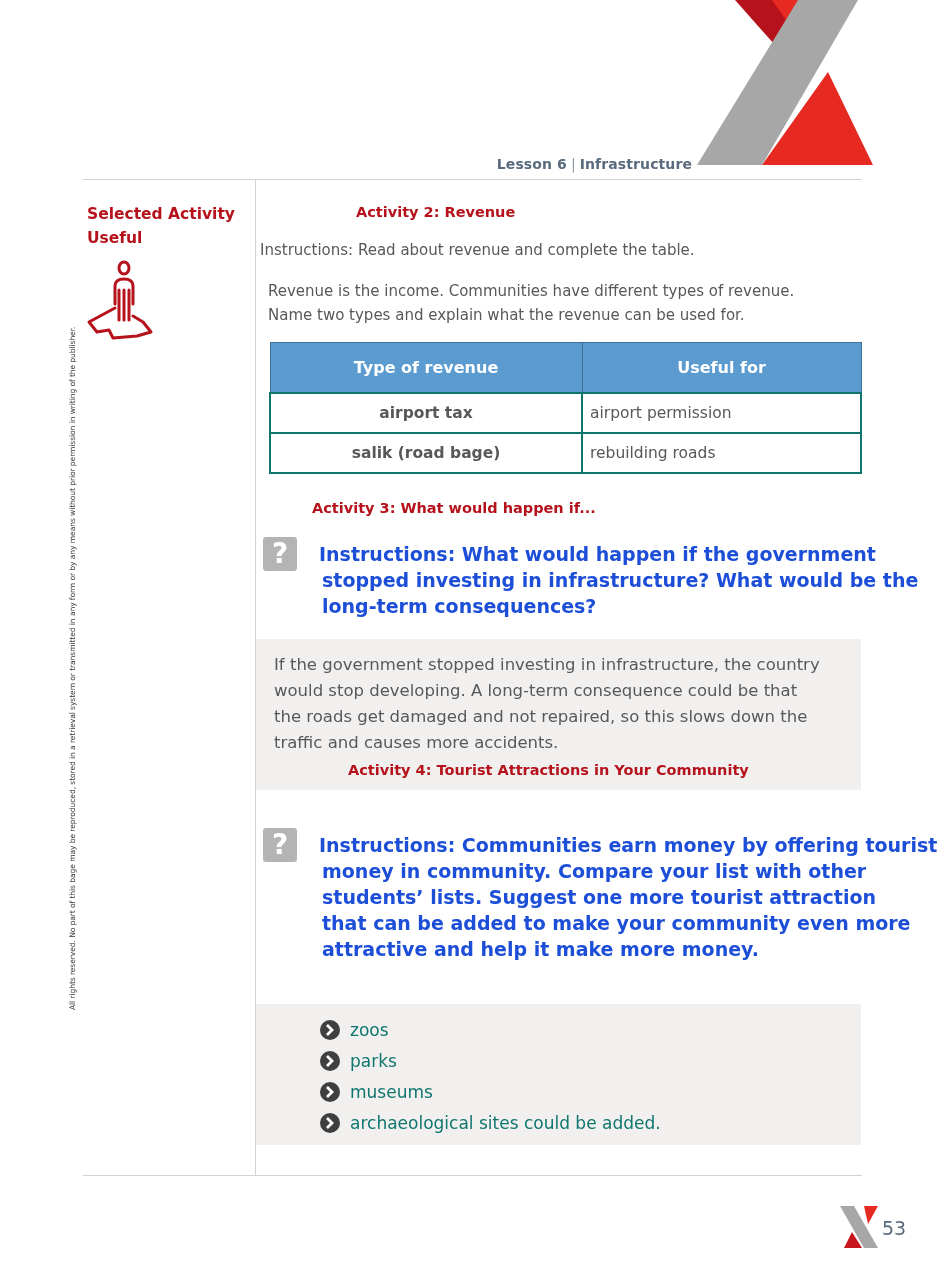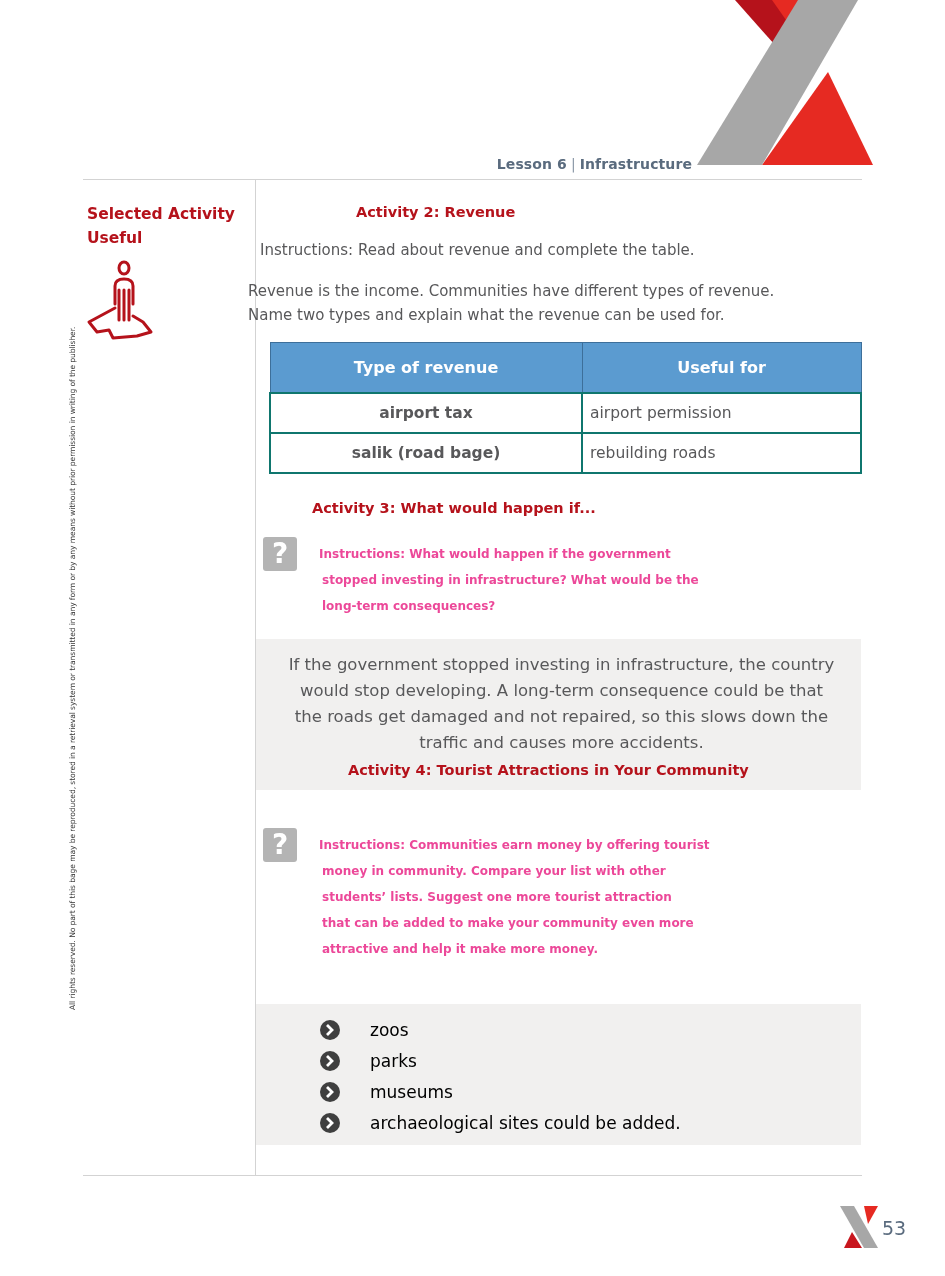--- a/index.html
+++ b/index.html
@@ -33,21 +33,21 @@
   #copyright {
     left: 68px; top: 1010px; transform-origin: 0 0; transform: rotate(-90deg);
     font-size: 7.6px; color: #333; white-space: nowrap; letter-spacing: -0.1px;
   }
 
   .act-title { font-size: 14.5px; font-weight: bold; color: #b5121b; white-space: nowrap; }
   .plain { font-size: 15px; color: #58585a; line-height: 24px; }
 
   #act2-title { left: 312px; top: 204px; margin-left: 44px; }
   #act2-instr { left: 260px; top: 238px; }
-  #act2-text  { left: 248px; top: 279px; width: 590px; }
+  #act2-text  { left: 268px; top: 279px; width: 590px; }
 
   
   #rev-table {
     left: 269px; top: 342px; width: 593px; border-collapse: collapse;
     font-size: 15.5px;
   }
   #rev-table th {
     background: #5b9bd0; color: #fff; font-weight: bold; height: 47px;
     border: 1px solid #3d6f9a; text-align: center; font-size: 16px;
   }
@@ -58,40 +58,40 @@
   #rev-table th.c1, #rev-table td.c1 { width: 296px; text-align: center; }
 
   
   .q-icon {
     width: 34px; height: 34px; background: #b4b4b4; border-radius: 3px;
     color: #fff; font-weight: bold; font-size: 28px; line-height: 34px; text-align: center;
   }
   #q3 { left: 263px; top: 537px; }
   #q4 { left: 263px; top: 828px; }
 
-  .instr-bold { font-size: 12px; font-weight: bold; color: #ec4899; line-height: 26px; }
+  .instr-bold { font-size: 19px; font-weight: bold; color: #1d4ed8; line-height: 26px; }
   .instr-bold .l { display: block; padding-left: 3px; white-space: nowrap; }
   .instr-bold .l:first-child { padding-left: 0; }
 
   #act3-title { left: 312px; top: 500px; }
   #act3-instr { left: 319px; top: 541px; }
 
   .answer-box { background: #f1f0ef; left: 256px; width: 605px; }
-  #act3-answer { top: 639px; height: 151px; text-align: center; }
+  #act3-answer { top: 639px; height: 151px; }
   #act3-answer-text {
     position: absolute; left: 18px; top: 13px; width: 575px;
     font-size: 16.5px; line-height: 26px; color: #58585a;
   }
 
   #act4-title { left: 312px; top: 762px; margin-left: 36px; }
   #act4-instr { left: 319px; top: 832px; }
 
   #act4-answer { top: 1004px; height: 141px; }
   #act4-list { position: absolute; left: 64px; top: 10px; margin: 0; padding: 0; list-style: none; }
-  #act4-list li { height: 31px; display: flex; align-items: center; font-size: 17px; color: #000000; gap: 20px; }
+  #act4-list li { height: 31px; display: flex; align-items: center; font-size: 17px; color: #0f766e; }
   .chev {
     width: 20px; height: 20px; border-radius: 50%; background: #3f3f3f; margin-right: 10px;
     display: inline-flex; align-items: center; justify-content: center; flex-shrink: 0;
   }
 
   
   #logo-bottom { left: 838px; top: 1204px; width: 44px; height: 46px; }
   #page-num { left: 882px; top: 1217px; font-size: 19px; color: #5a6b7e; }
 </style>
 </head>

